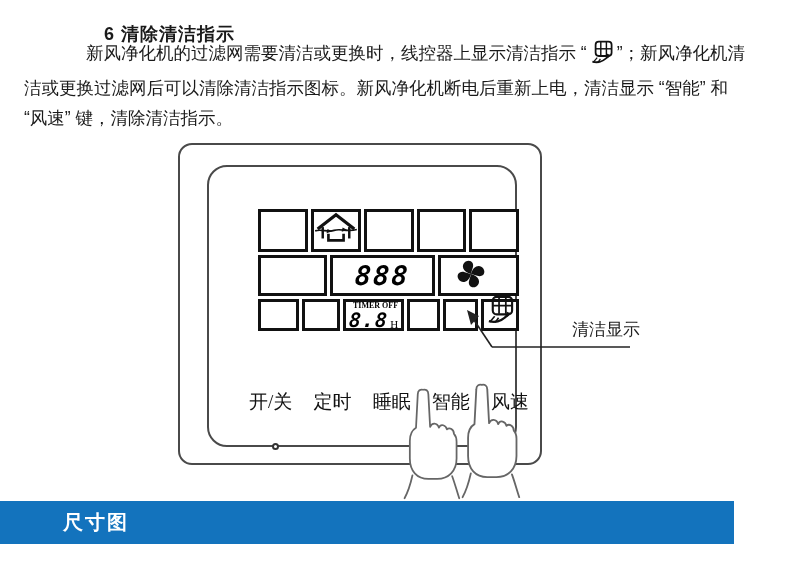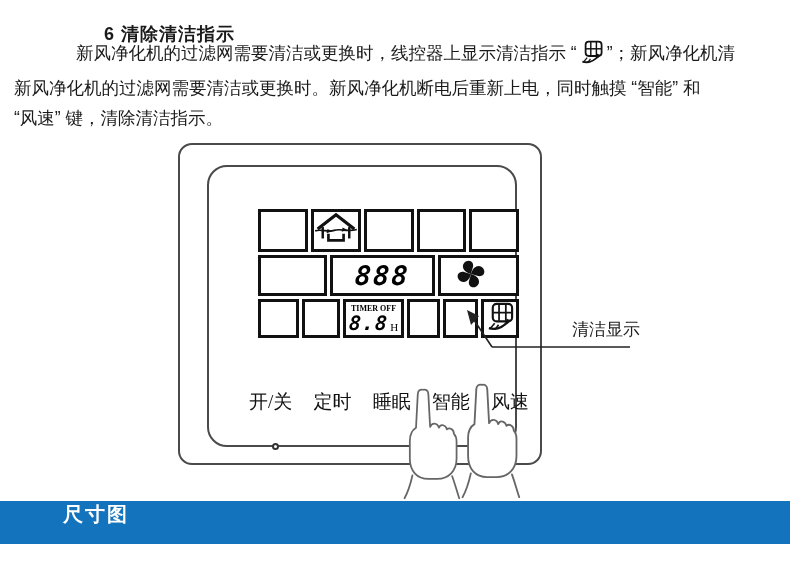--- a/index.html
+++ b/index.html
@@ -7,21 +7,21 @@
   .page {
     position:relative; width:790px; height:583px; background:#ffffff;
     font-family:"Liberation Sans","DejaVu Sans",sans-serif; color:#1a1a1a; overflow:hidden;
   }
   
   .heading {
     position:absolute; left:104px; top:22px; font-size:18px; font-weight:bold;
     letter-spacing:1px; white-space:nowrap;
   }
   .para {
-    position:absolute; left:14px; top:38px; width:766px;
+    position:absolute; left:24px; top:38px; width:766px;
     font-size:17.5px; line-height:30px; white-space:nowrap;
   }
   .para .line1 { text-indent:0; padding-left:62px; }
   .inline-clean-icon { display:inline-block; vertical-align:-5px; margin:0 2px; }
   
   .controller {
     position:absolute; left:178px; top:143px; width:364px; height:322px;
     border:2px solid #4a4a4a; border-radius:14px; background:#fff;
   }
   .panel {
@@ -29,21 +29,21 @@
     border:2px solid #4a4a4a; border-radius:20px; background:#fff;
   }
   .lcd-grid { position:absolute; left:49px; top:42px; width:261px; }
   .lcd-row { display:flex; gap:3px; margin-bottom:3px; }
   .cell { border:3px solid #111; background:#fff; position:relative;
           display:flex; align-items:center; justify-content:center; }
   .r1 .cell { height:43px; flex:1 1 0; }
   .r2 .cell { height:41px; }
   .r2 .c1 { flex:0 0 69px; } .r2 .c2 { flex:1 1 auto; } .r2 .c3 { flex:0 0 81px; justify-content:flex-start; }
   .r3 { margin-bottom:0; }
-  .r3 .cell { height:39px; }
+  .r3 .cell { height:32px;align-items:flex-end; }
   .r3 .c1 { flex:0 0 41px; } .r3 .c2 { flex:0 0 38px; } .r3 .c3 { flex:0 0 53px; }
   .r3 .c4 { flex:0 0 33px; } .r3 .c5 { flex:0 0 35px; } .r3 .c6 { flex:1 1 auto; }
   .lcd-num {
     font-family:"DejaVu Sans Mono","Liberation Mono",monospace; font-weight:bold;
     font-style:italic; letter-spacing:2px; font-size:27px; color:#000; transform:skewX(-4deg);
   }
   .timer-cell { display:flex; flex-direction:column; justify-content:center; padding:1px 3px; }
   .timer-top { display:flex; justify-content:space-between; width:92%;
     font-family:"Liberation Serif","DejaVu Serif",serif; font-weight:bold; font-size:8px; color:#000; }
   .timer-bottom { display:flex; align-items:flex-end; line-height:1; }
@@ -65,22 +65,22 @@
   }
   
   .callout-label { position:absolute; left:572px; top:318px; font-size:17px; color:#222; white-space:nowrap; }
   .callout-arrow { position:absolute; left:458px; top:306px; z-index:5; }
   
   .hand { position:absolute; z-index:6; }
   .hand-1 { left:400px; top:388px; }
   .hand-2 { left:458px; top:383px; }
   
   .banner {
-    position:absolute; left:0; top:501px; width:790px; height:43px;
-    background:#1373bd; display:flex; align-items:flex-start;
+    position:absolute; left:0; top:501px; width:734px; height:43px;
+    background:#1373bd; display:flex; align-items:center;
   }
   .banner-label { color:#ffffff; font-size:20px; font-weight:bold; margin-left:63px; letter-spacing:2px; }
 </style>
 </head>
 <body>
 
 <svg width="0" height="0" style="position:absolute">
   <defs>
     <g id="clean-icon-def" stroke="#111" fill="none" stroke-width="2.2">
       <rect x="7" y="2" width="20" height="18" rx="4"></rect>
@@ -101,21 +101,21 @@
 </svg>
 
 <div class="page">
 
   <div class="heading">6  清除清洁指示</div>
 
   <div class="para">
     <div class="line1"><span>新风净化机的过滤网需要清洁或更换时，线控器上显示清洁指示 “</span><span class="inline-clean-icon"><svg width="26" height="24" viewBox="0 0 30 30">
             <use href="#clean-icon-def"></use>
           </svg></span><span>”；新风净化机清</span></div>
-    <div>新风净化机的过滤网需要清洁或更换时。新风净化机断电后重新上电，同时触摸 “智能” 和</div>
+    <div>洁或更换过滤网后可以清除清洁指示图标。新风净化机断电后重新上电，清洁显示 “智能” 和</div>
     <div>“风速” 键，清除清洁指示。</div>
   </div>
 
   <div class="controller">
     <div class="panel">
 
       <div class="lcd-grid">
 
         <div class="lcd-row r1">
           <div class="cell"></div>

